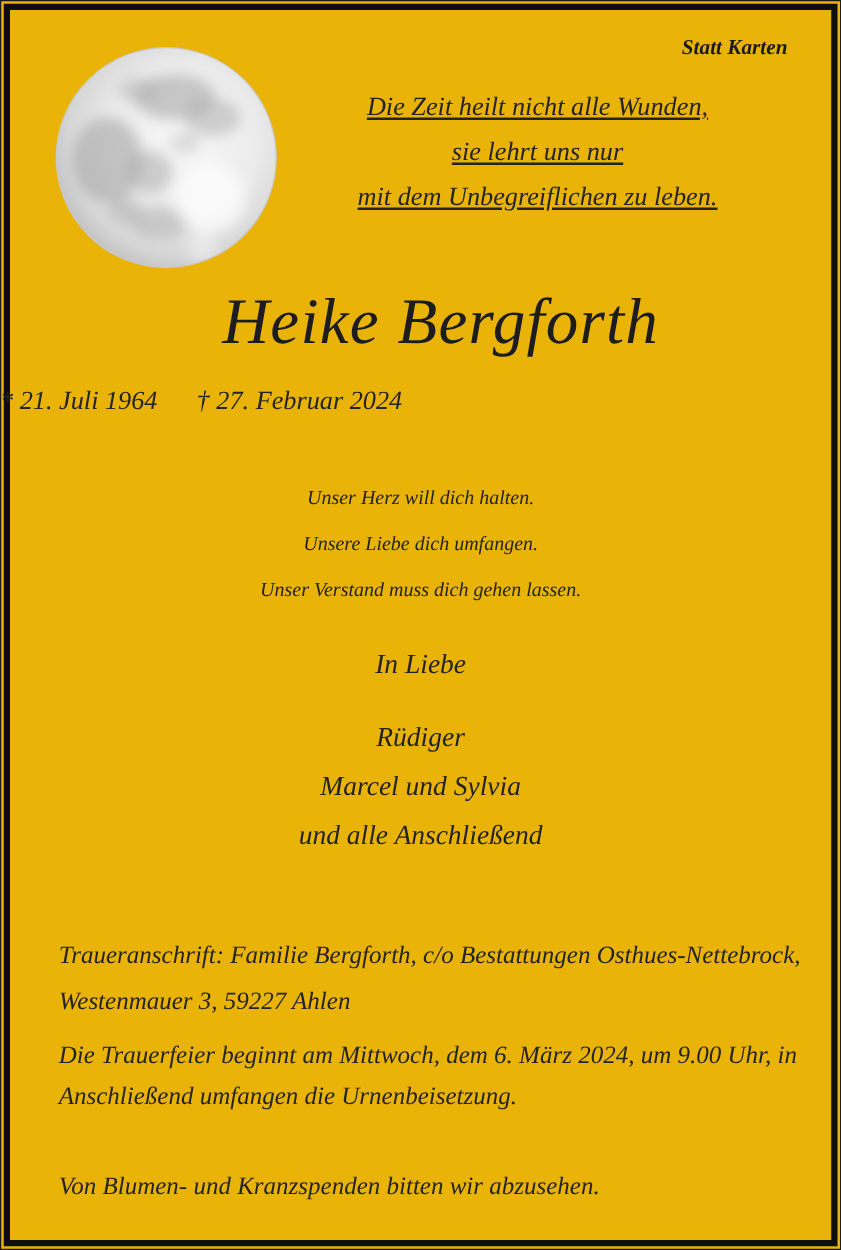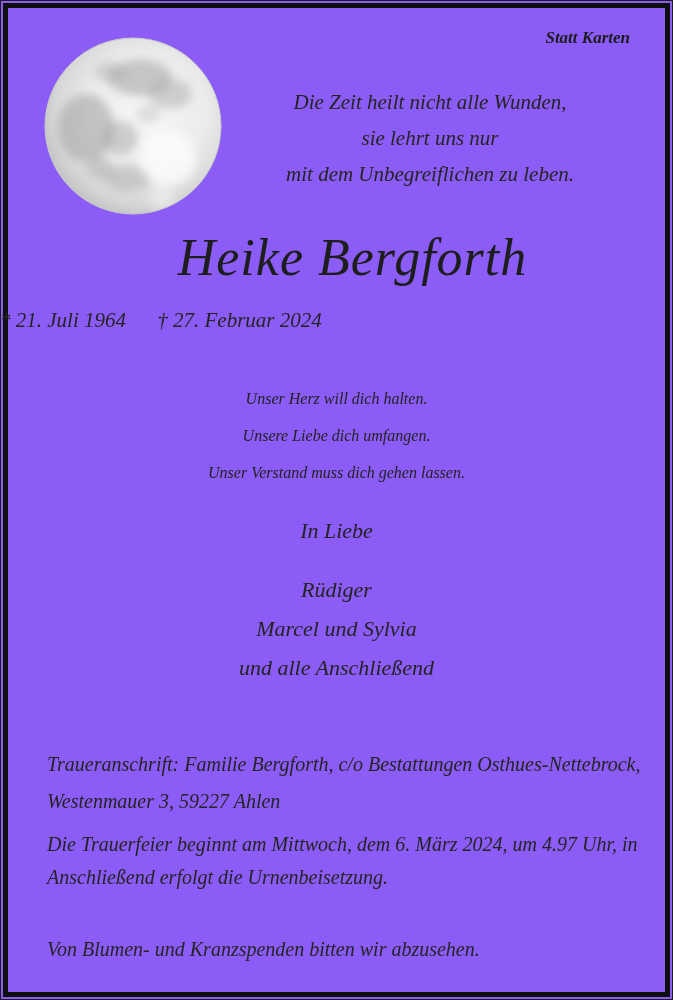--- a/index.html
+++ b/index.html
@@ -1,20 +1,20 @@
 <!DOCTYPE html>
 <html><head>
 <meta charset="utf-8">
 <style>
   html, body { margin: 0; padding: 0; background: #ffffff; }
   .page {
     position: relative;
     width: 673px;
     height: 1000px;
-    background: #8b5cf6;
+    background: #eab308;
     box-sizing: border-box;
     font-family: "Liberation Serif", "DejaVu Serif", serif;
     color: #222222;
     overflow: hidden;
   }
   .outer-hairline {
     position: absolute;
     inset: 0;
     border: 1px solid #1c1c1c;
     pointer-events: none;
@@ -37,27 +37,28 @@
   .moon-wrap {
     position: absolute;
     left: 44px;
     top: 36px;
     width: 178px;
     height: 180px;
   }
   .epigraph {
     position: absolute;
     left: 230px;
-    top: 84px;
+    top: 67px;
     width: 400px;
     text-align: center;
     font-style: italic;
     font-size: 21px;
     line-height: 36px;
     color: #242424;
+    text-decoration: underline;
   }
   .deceased-name {
     position: absolute;
     left: 0;
     top: 228px;
     width: 100%;
     text-align: center;
     font-style: italic;
     font-size: 52px;
     font-weight: normal;
@@ -189,18 +190,18 @@
     <div>Marcel und Sylvia</div>
     <div>und alle Anschließend</div>
   </div>
 
   <div class="bottom-text address-block">
     <div>Traueranschrift: Familie Bergforth, c/o Bestattungen Osthues-Nettebrock,</div>
     <div>Westenmauer 3, 59227 Ahlen</div>
   </div>
 
   <div class="bottom-text service-block">
-    <div>Die Trauerfeier beginnt am Mittwoch, dem 6. März 2024, um 4.97 Uhr, in</div>
-    <div>Anschließend erfolgt die Urnenbeisetzung.</div>
+    <div>Die Trauerfeier beginnt am Mittwoch, dem 6. März 2024, um 9.00 Uhr, in</div>
+    <div>Anschließend umfangen die Urnenbeisetzung.</div>
   </div>
 
   <div class="bottom-text flowers-block">Von Blumen- und Kranzspenden bitten wir abzusehen.</div>
 </div>
 
 </body></html>

